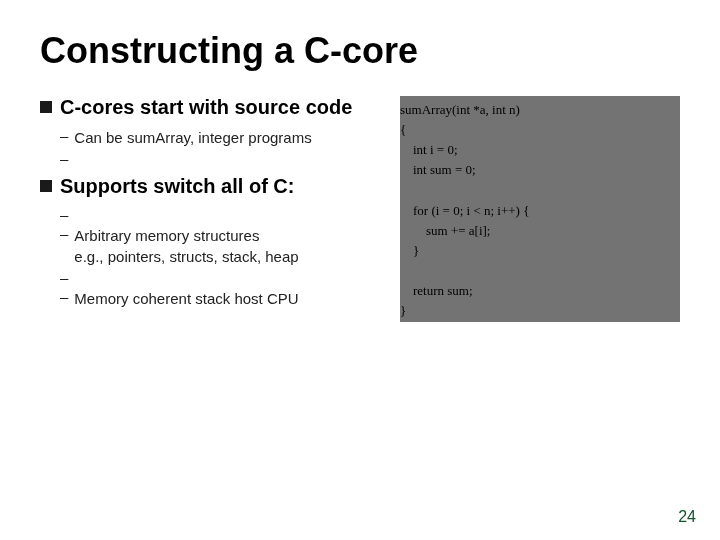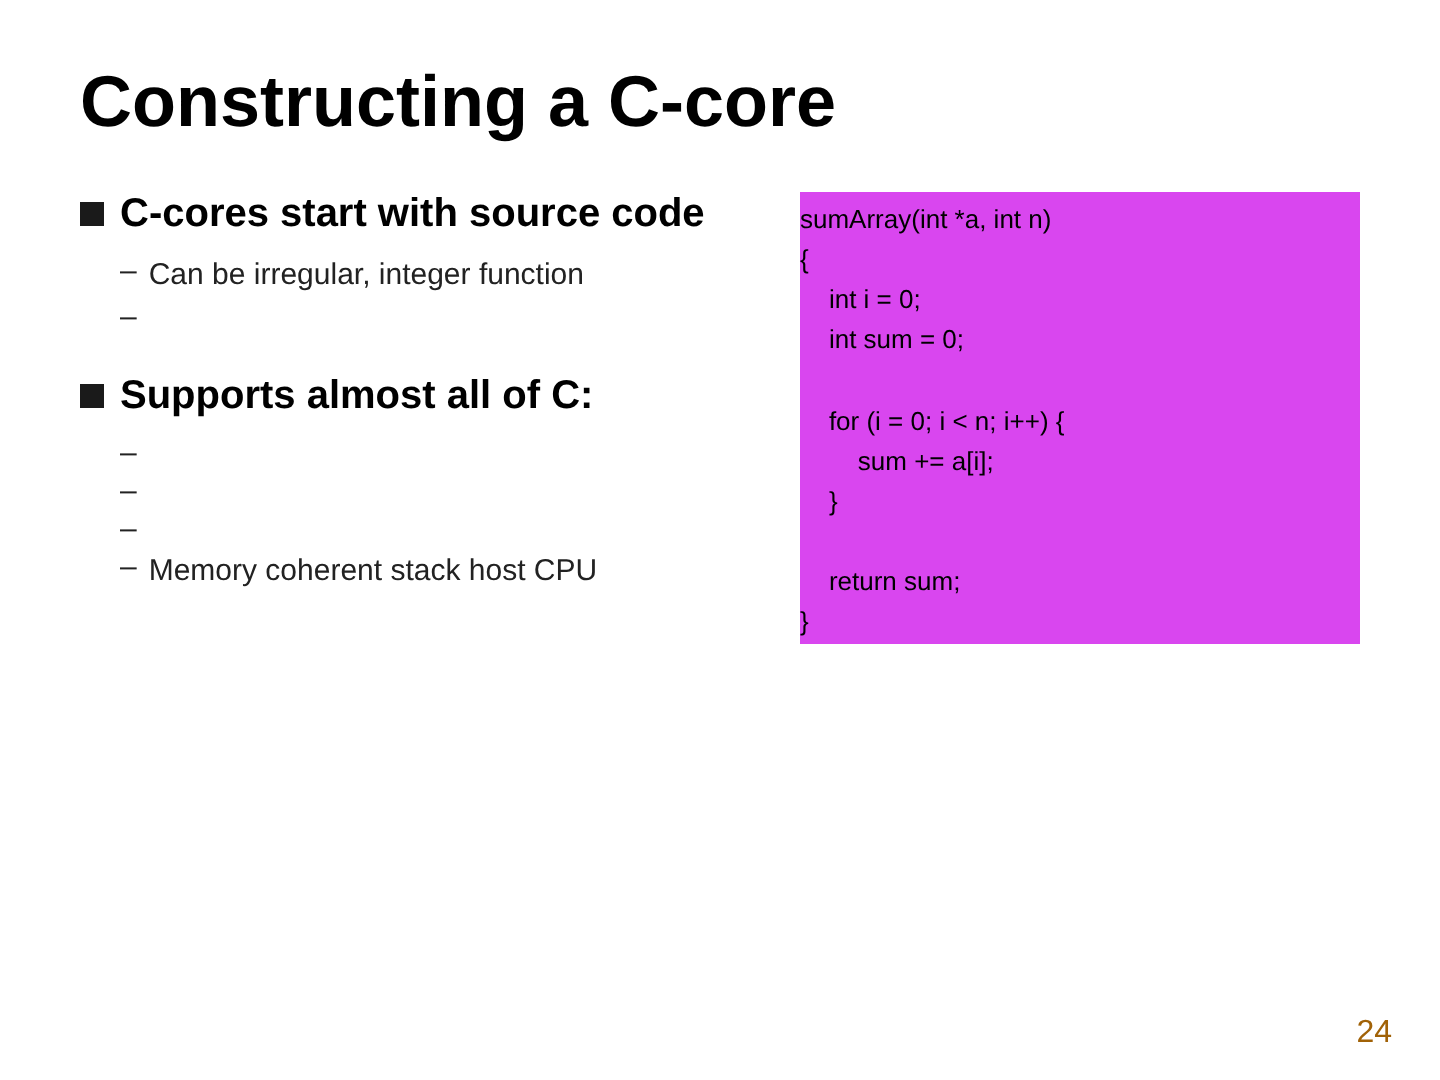--- a/index.html
+++ b/index.html
@@ -33,21 +33,21 @@
       display: flex;
       flex-direction: row;
       flex: 1;
       gap: 20px;
     }
 
     .left-column {
       flex: 1;
       display: flex;
       flex-direction: column;
-      gap: 20px;
+      gap: 8px;
     }
 
     .right-column {
       width: 280px;
       display: flex;
       flex-direction: column;
       padding-top: 0px;
     }
 
     .bullet-section {
@@ -96,35 +96,35 @@
       flex-shrink: 0;
     }
 
     .sub-bullet-text {
       font-size: 15px;
       color: #222222;
       line-height: 1.4;
     }
 
     .code-block {
-      font-family: Liberation Sans, sans-serif;
+      font-family: Liberation Serif, serif;
       font-size: 13px;
       color: #000000;
       line-height: 1.55;
       white-space: pre;
-      background: #d946ef;
+      background: #737373;
       padding-top: 4px;
     }
 
     .page-number {
       position: absolute;
       bottom: 14px;
       right: 24px;
       font-size: 16px;
-      color: #a16207;
+      color: #14532d;
     }
   </style>
 </head>
 <body>
 
 <div class="slide">
 
   <div class="slide-title">Constructing a C-core</div>
 
   <div class="slide-body">
@@ -132,39 +132,40 @@
     <div class="left-column">
 
       <div class="bullet-section">
         <div class="bullet-main">
           <div class="bullet-square"></div>
           <span class="bullet-main-text">C-cores start with source code</span>
         </div>
         <div class="sub-bullets">
           <div class="sub-bullet">
             <span class="dash">–</span>
-            <span class="sub-bullet-text">Can be irregular, integer function</span>
+            <span class="sub-bullet-text">Can be sumArray, integer programs</span>
           </div>
           <div class="sub-bullet">
             <span class="dash">–</span>
           </div>
         </div>
       </div>
 
       <div class="bullet-section">
         <div class="bullet-main">
           <div class="bullet-square"></div>
-          <span class="bullet-main-text">Supports almost all of C:</span>
+          <span class="bullet-main-text">Supports switch all of C:</span>
         </div>
         <div class="sub-bullets">
           <div class="sub-bullet">
             <span class="dash">–</span>
           </div>
           <div class="sub-bullet">
             <span class="dash">–</span>
+            <span class="sub-bullet-text">Arbitrary memory structures<br>e.g., pointers, structs, stack, heap</span>
           </div>
           <div class="sub-bullet">
             <span class="dash">–</span>
           </div>
           <div class="sub-bullet">
             <span class="dash">–</span>
             <span class="sub-bullet-text">Memory coherent stack host CPU</span>
           </div>
         </div>
       </div>

